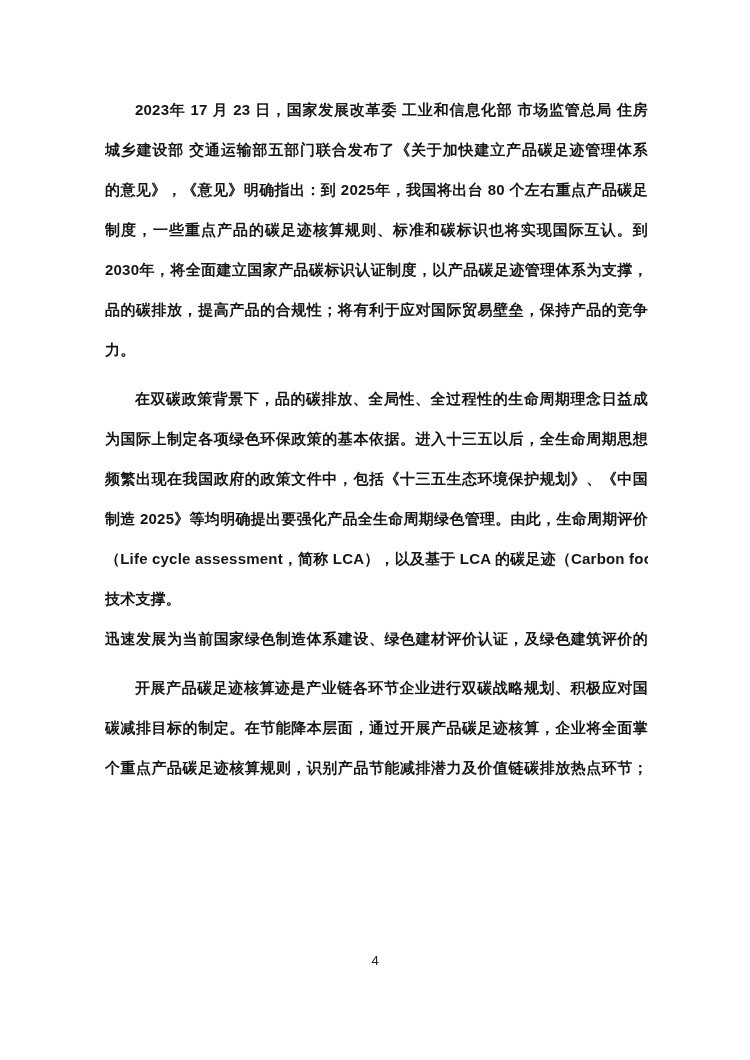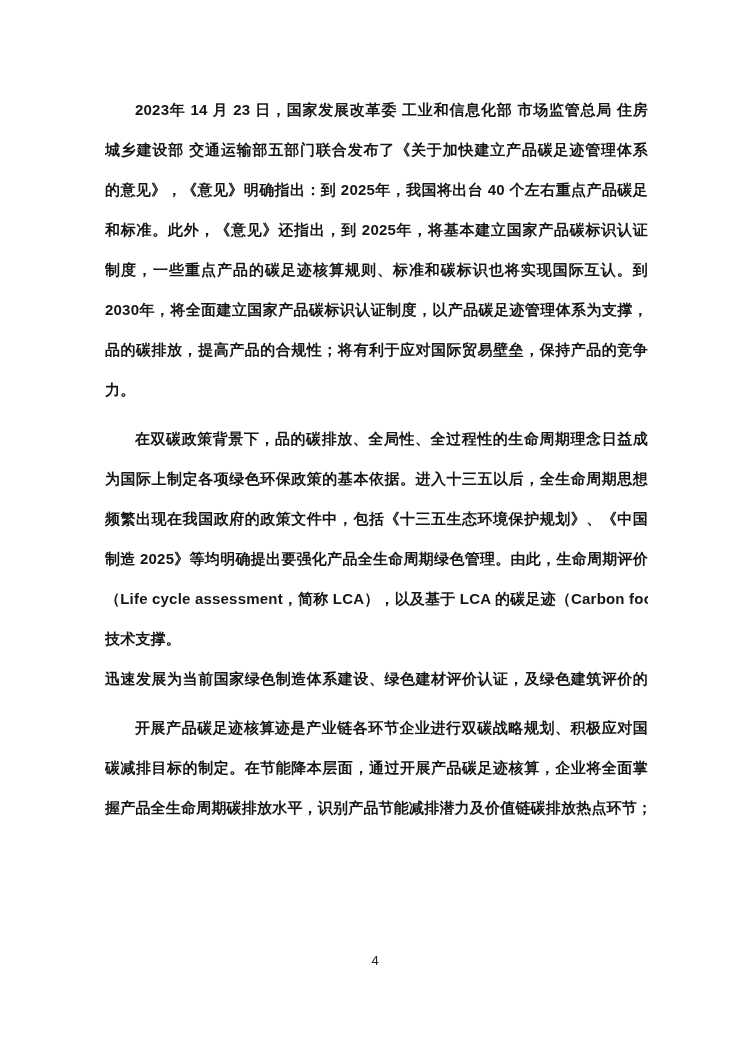--- a/index.html
+++ b/index.html
@@ -54,42 +54,41 @@
     line-height: 18px;
   }
 </style>
 </head>
 <body>
 
 <div class="page">
   <div class="content">
 
     <div class="para">
-      <div class="line indent">2023年 14 月 23 日，国家发展改革委 工业和信息化部 市场监管总局 住房</div>
+      <div class="line indent">2023年 17 月 23 日，国家发展改革委 工业和信息化部 市场监管总局 住房</div>
       <div class="line">城乡建设部 交通运输部五部门联合发布了《关于加快建立产品碳足迹管理体系</div>
-      <div class="line">的意见》，《意见》明确指出：到 2025年，我国将出台 40 个左右重点产品碳足</div>
-      <div class="line">和标准。此外，《意见》还指出，到 2025年，将基本建立国家产品碳标识认证</div>
+      <div class="line">的意见》，《意见》明确指出：到 2025年，我国将出台 80 个左右重点产品碳足</div>
       <div class="line">制度，一些重点产品的碳足迹核算规则、标准和碳标识也将实现国际互认。到</div>
       <div class="line">2030年，将全面建立国家产品碳标识认证制度，以产品碳足迹管理体系为支撑，</div>
       <div class="line">品的碳排放，提高产品的合规性；将有利于应对国际贸易壁垒，保持产品的竞争</div>
       <div class="line last">力。</div>
     </div>
 
     <div class="para">
       <div class="line indent">在双碳政策背景下，品的碳排放、全局性、全过程性的生命周期理念日益成</div>
       <div class="line">为国际上制定各项绿色环保政策的基本依据。进入十三五以后，全生命周期思想</div>
       <div class="line">频繁出现在我国政府的政策文件中，包括《十三五生态环境保护规划》、《中国</div>
       <div class="line">制造 2025》等均明确提出要强化产品全生命周期绿色管理。由此，生命周期评价</div>
       <div class="line">（Life cycle assessment，简称 LCA），以及基于 LCA 的碳足迹（Carbon fooprint）</div>
       <div class="line last">技术支撑。</div>
       <div class="line">迅速发展为当前国家绿色制造体系建设、绿色建材评价认证，及绿色建筑评价的</div>
     </div>
 
     <div class="para">
       <div class="line indent">开展产品碳足迹核算迹是产业链各环节企业进行双碳战略规划、积极应对国</div>
       <div class="line">碳减排目标的制定。在节能降本层面，通过开展产品碳足迹核算，企业将全面掌</div>
-      <div class="line">握产品全生命周期碳排放水平，识别产品节能减排潜力及价值链碳排放热点环节；</div>
+      <div class="line">个重点产品碳足迹核算规则，识别产品节能减排潜力及价值链碳排放热点环节；</div>
     </div>
 
   </div>
 
   <div class="page-number">4</div>
 </div>
 
 </body></html>

